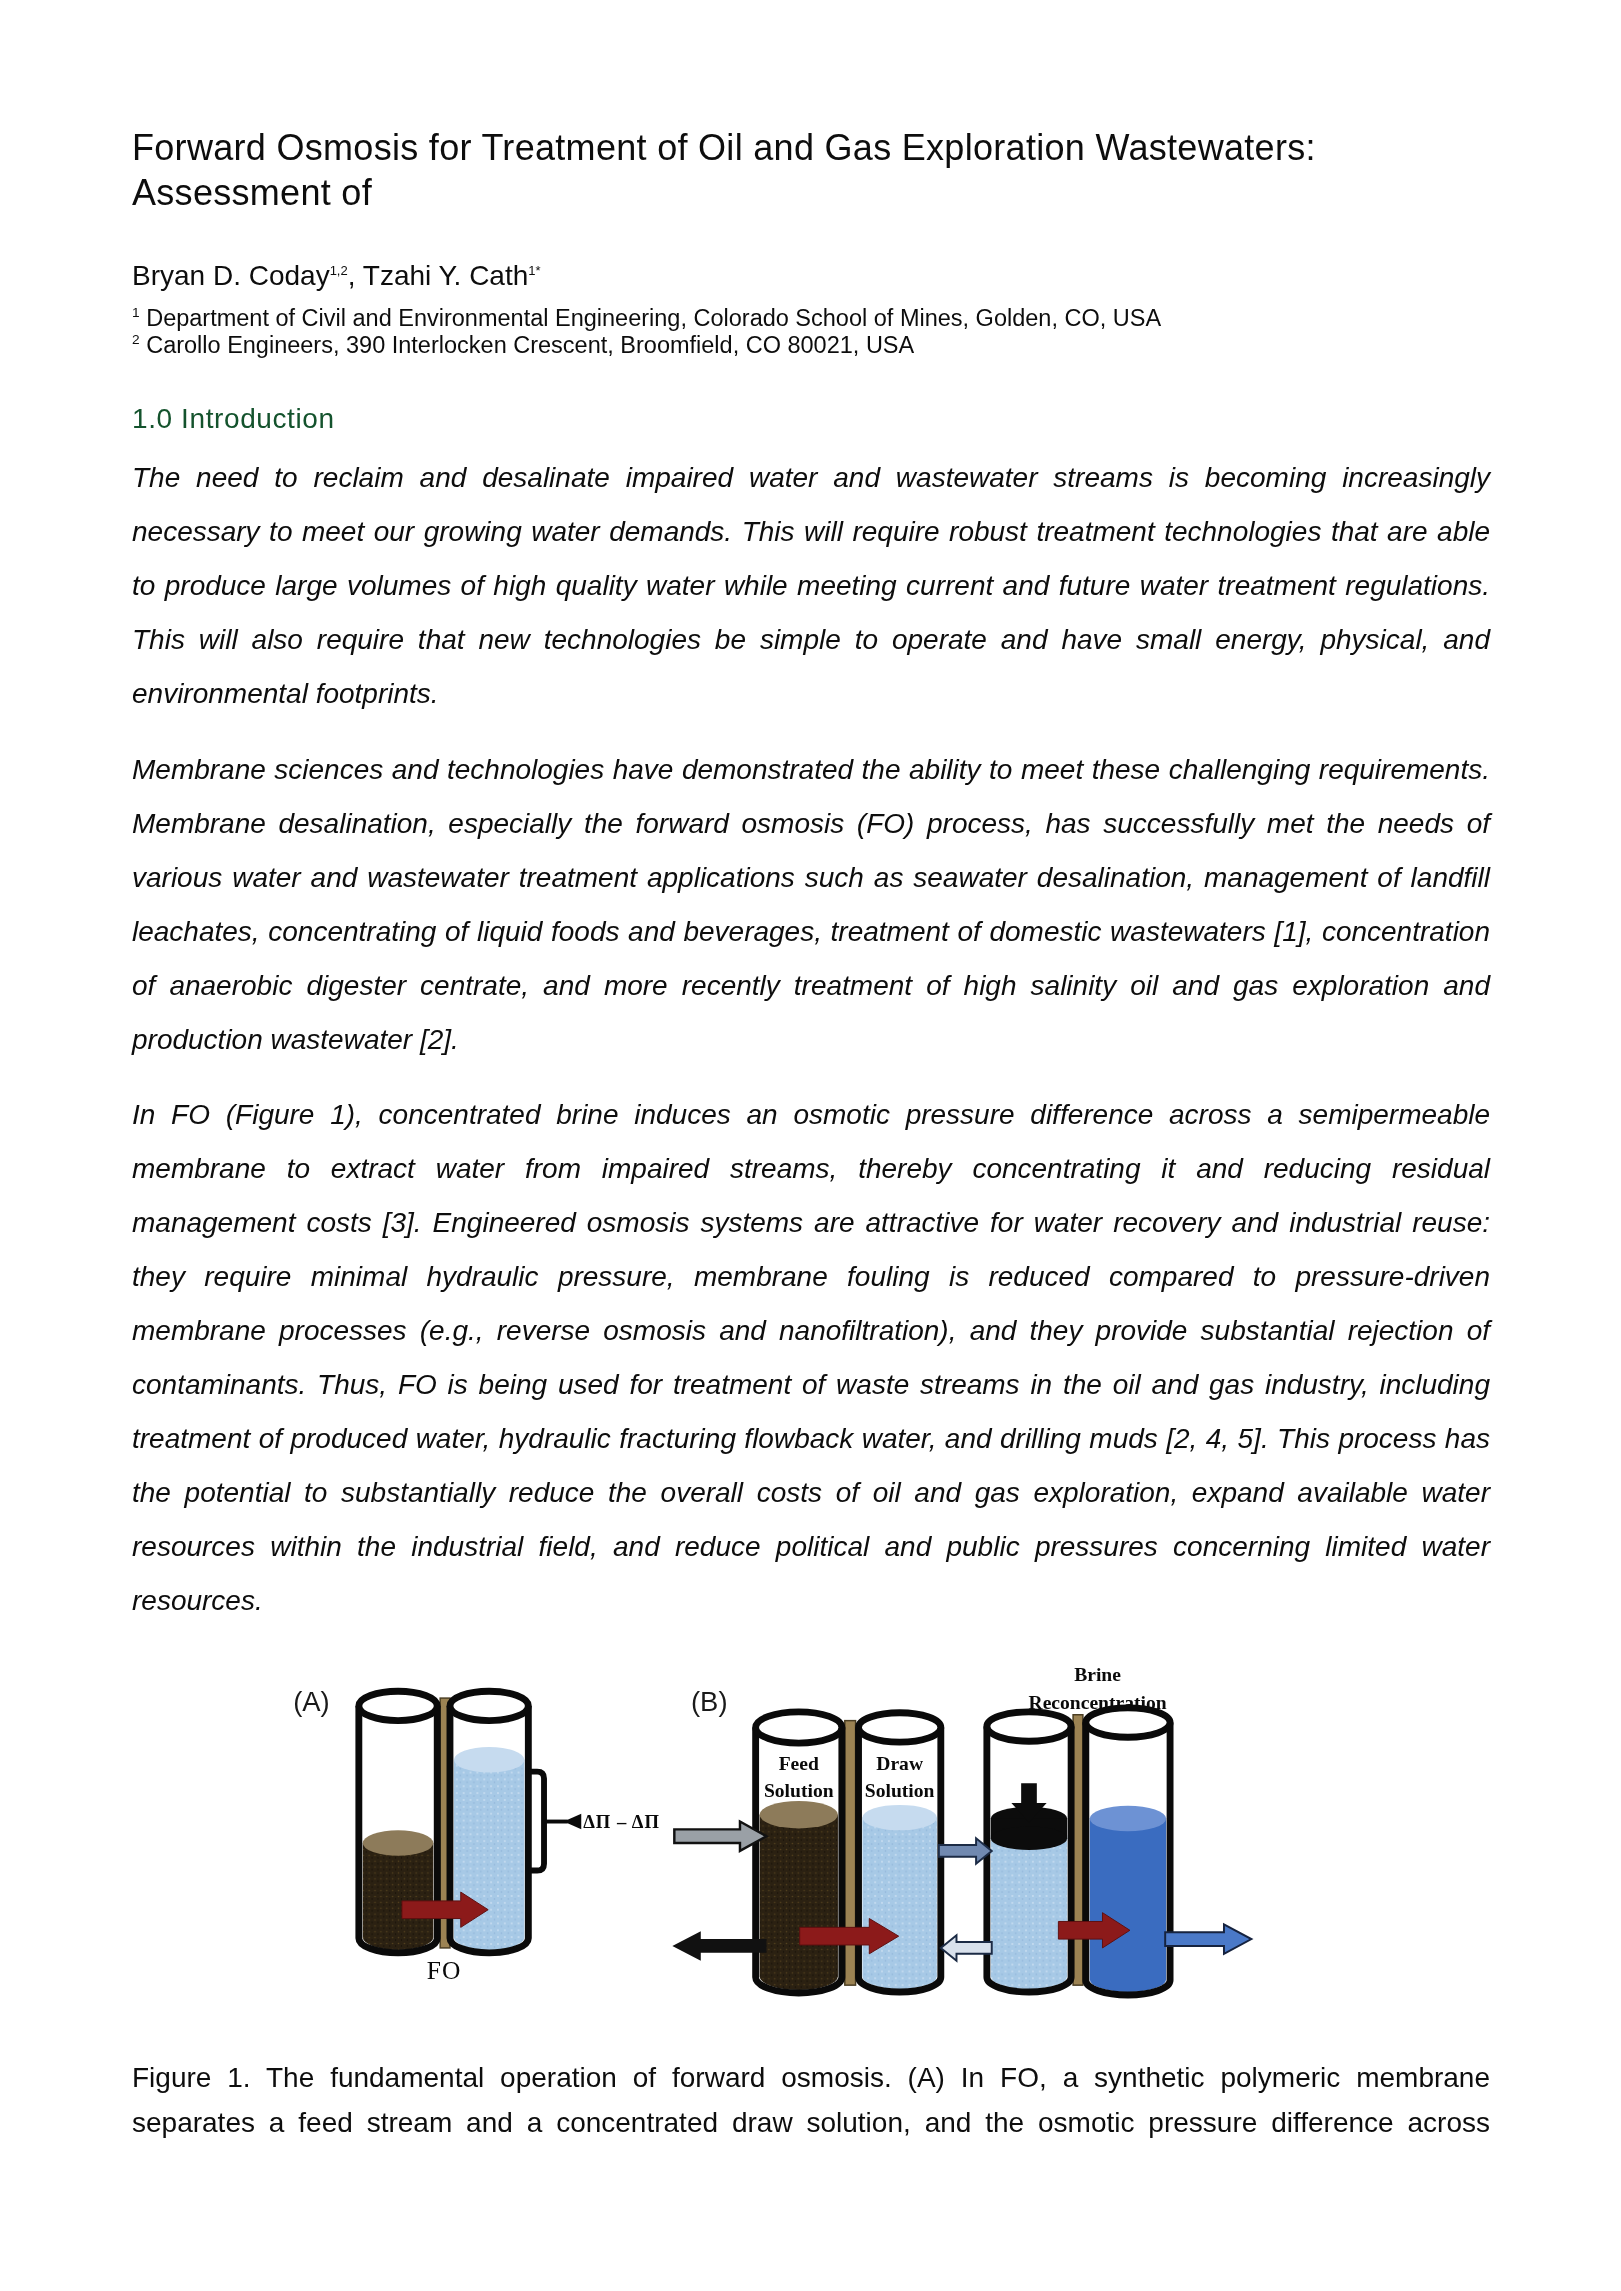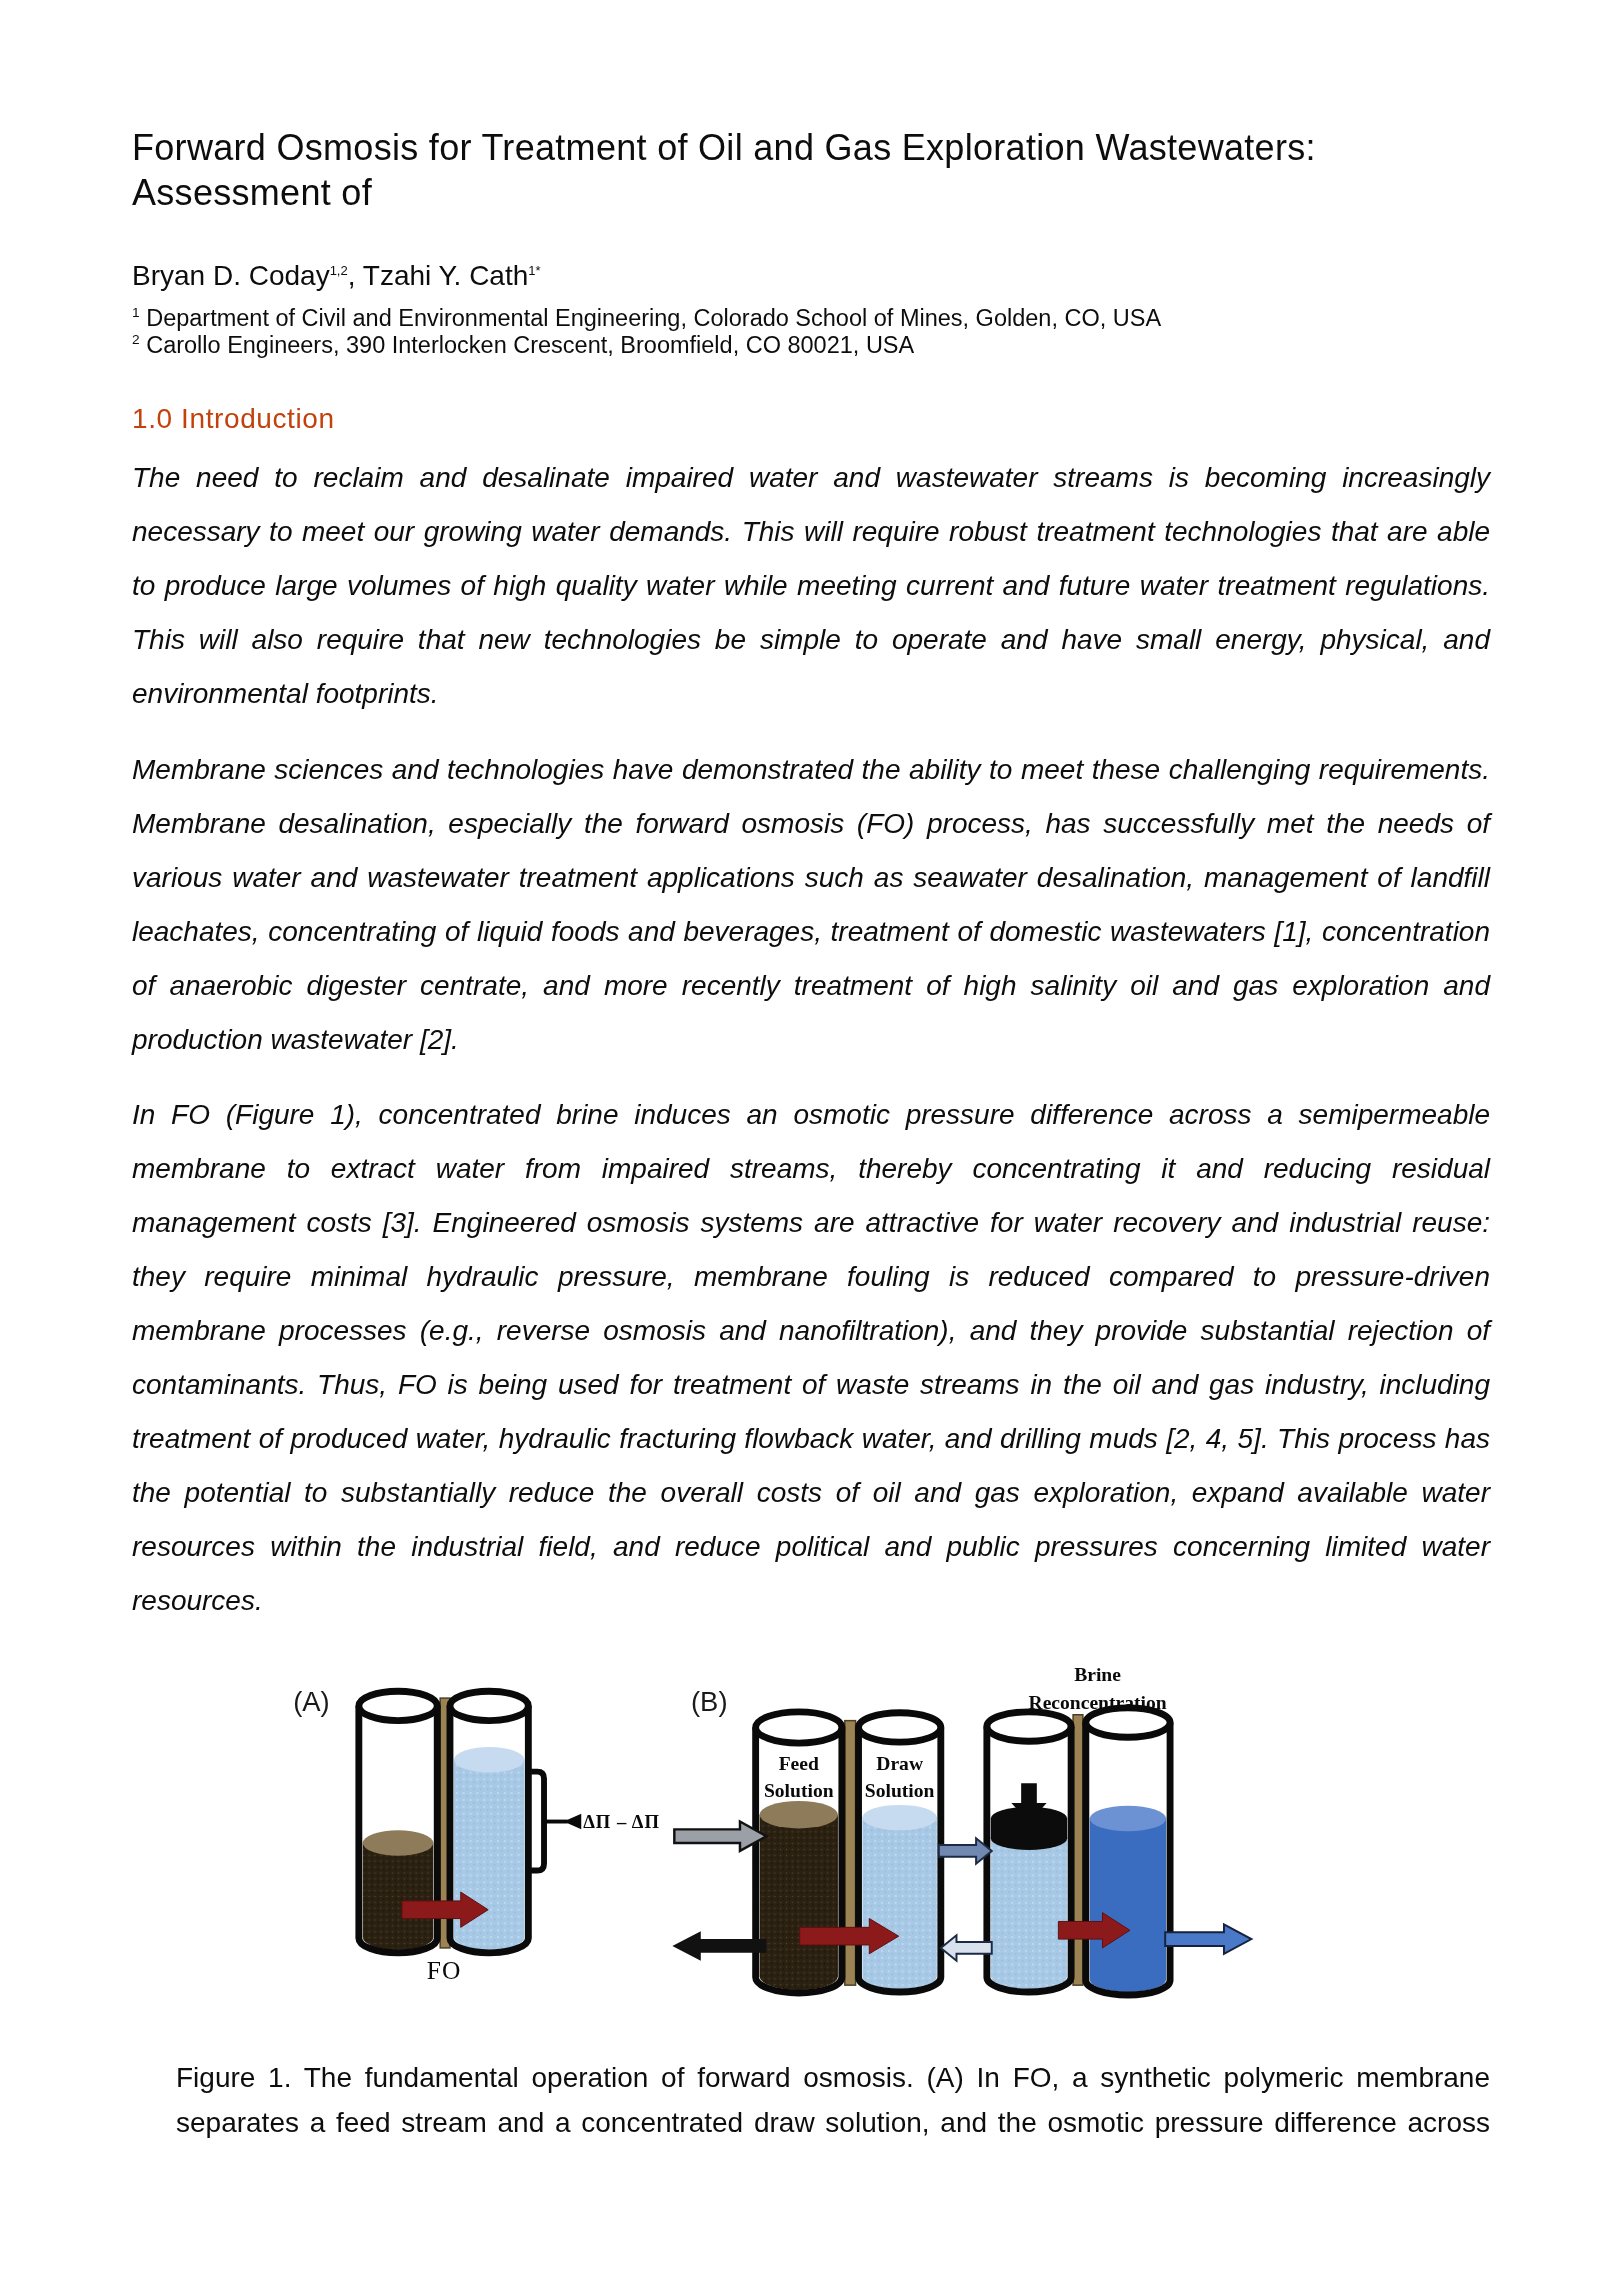--- a/index.html
+++ b/index.html
@@ -12,30 +12,30 @@
     position: relative;
   }
   .content { padding: 125px 131px 0 132px; width: 1621px; }
 
   .title { font-size: 36px; font-weight: 400; line-height: 45px; letter-spacing: 0.3px; margin-bottom: 43px; }
   .authors { font-size: 28px; line-height: 35px; margin-bottom: 11.8px; }
   sup { font-size: 13px; vertical-align: super; line-height: 0; }
   .affil { font-size: 23.5px; line-height: 27.4px; }
   .affil sup { font-size: 13.7px; }
 
-  .section-heading { font-size: 28px; font-weight: 400; letter-spacing: 0.6px; margin-top: 41px; margin-bottom: 15.7px; line-height: 35px; color: #c2410c; }
+  .section-heading { font-size: 28px; font-weight: 400; letter-spacing: 0.6px; margin-top: 41px; margin-bottom: 15.7px; line-height: 35px; color: #14532d; }
 
   p.body { font-size: 28px; line-height: 54px; text-align: justify; margin-bottom: 21.6px; font-style: italic; }
 
   .figure-wrap { margin: 25.5px 0 9.8px 0; }
   svg text { user-select: none; }
   .fig-serif  { font-family: "Liberation Serif", serif; }
   .fig-sans   { font-family: "Liberation Sans", sans-serif; }
 
-  .caption { font-size: 28px; line-height: 45px; text-align: justify; text-align-last: justify; margin-left: 44px; }
+  .caption { font-size: 28px; line-height: 45px; text-align: justify; text-align-last: justify; }
 </style>
 </head>
 <body>
 
 <div class="content">
 
   <h1 class="title">
     <span>Forward Osmosis for Treatment of Oil and Gas Exploration Wastewaters: Assessment of</span><br>
   </h1>
 

